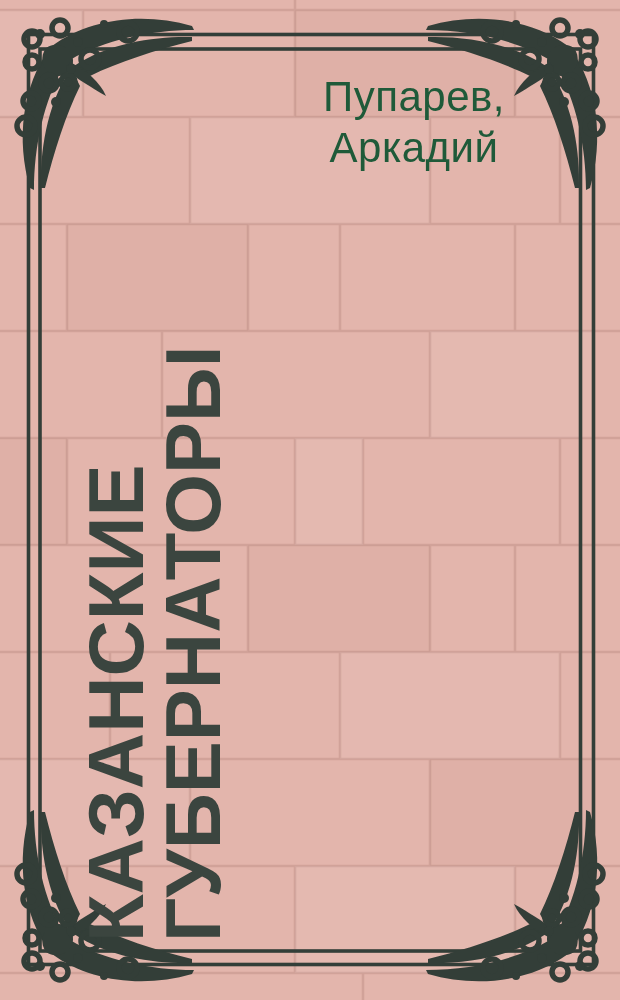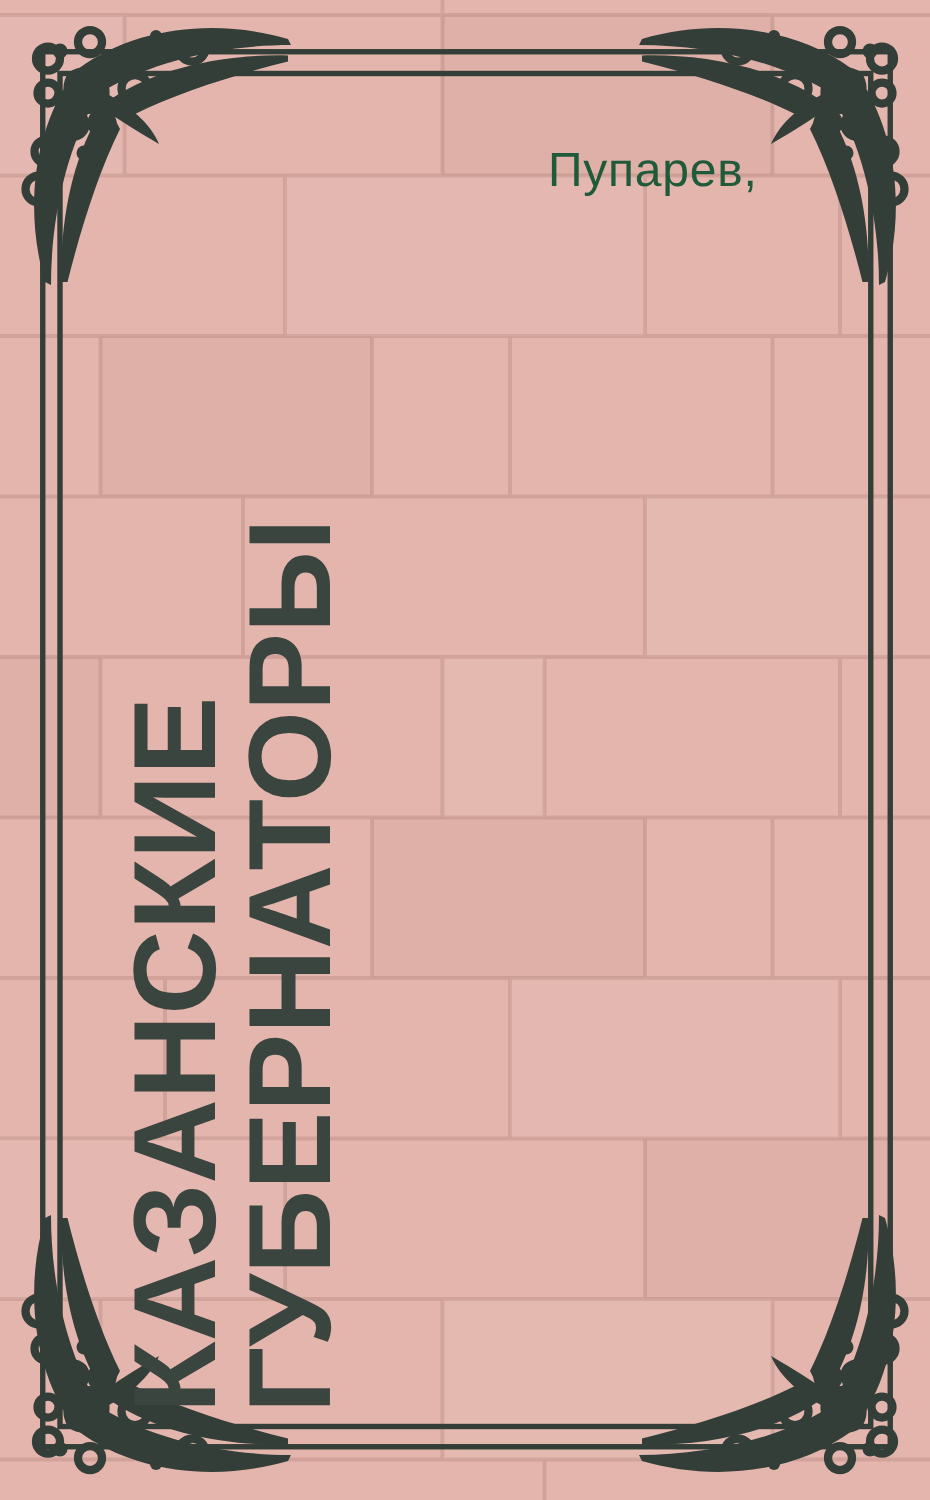--- a/index.html
+++ b/index.html
@@ -16,23 +16,23 @@
     font-family:"Liberation Sans",sans-serif;
   }
   .cover{position:relative;width:620px;height:1000px;background:var(--tile)}
   svg.bg{position:absolute;left:0;top:0;display:block}
   .grout{stroke:var(--grout);stroke-width:2.6;opacity:.9}
   .frame-rect{fill:none;stroke:var(--frame);stroke-width:3.6}
   .leaf{fill:var(--frame)}
   .ring{fill:none;stroke:var(--frame);stroke-width:5.5}
   .dot{fill:var(--frame)}
   .author{
-    position:absolute;top:88px;right:115px;
+    position:absolute;top:71px;right:115px;
     text-align:center;
-    font-size:32px;line-height:51px;letter-spacing:.5px;
+    font-size:42px;line-height:51px;letter-spacing:.5px;
     color:var(--author-text);
     white-space:nowrap;
   }
   .title{
     position:absolute;left:78px;top:287px;
     width:655px;height:170px;
     transform-origin:0 0;
     transform:rotate(-90deg) translateX(-655px);
     font-weight:bold;font-size:78px;line-height:77px;
     color:var(--title-text);
@@ -132,20 +132,21 @@
     </g>
 
     <use href="#orn" transform="translate(16,12)"></use>
     <use href="#orn" transform="translate(604,12) scale(-1,1)"></use>
     <use href="#orn" transform="translate(16,988) scale(1,-1)"></use>
     <use href="#orn" transform="translate(604,988) scale(-1,-1)"></use>
   </svg>
 
   <div class="author">
     <div>Пупарев,</div>
+    <div>Аркадий</div>
   </div>
 
   <div class="title">
     <div>КАЗАНСКИЕ</div>
     <div>ГУБЕРНАТОРЫ</div>
   </div>
 
 </div>
 
 </body></html>

